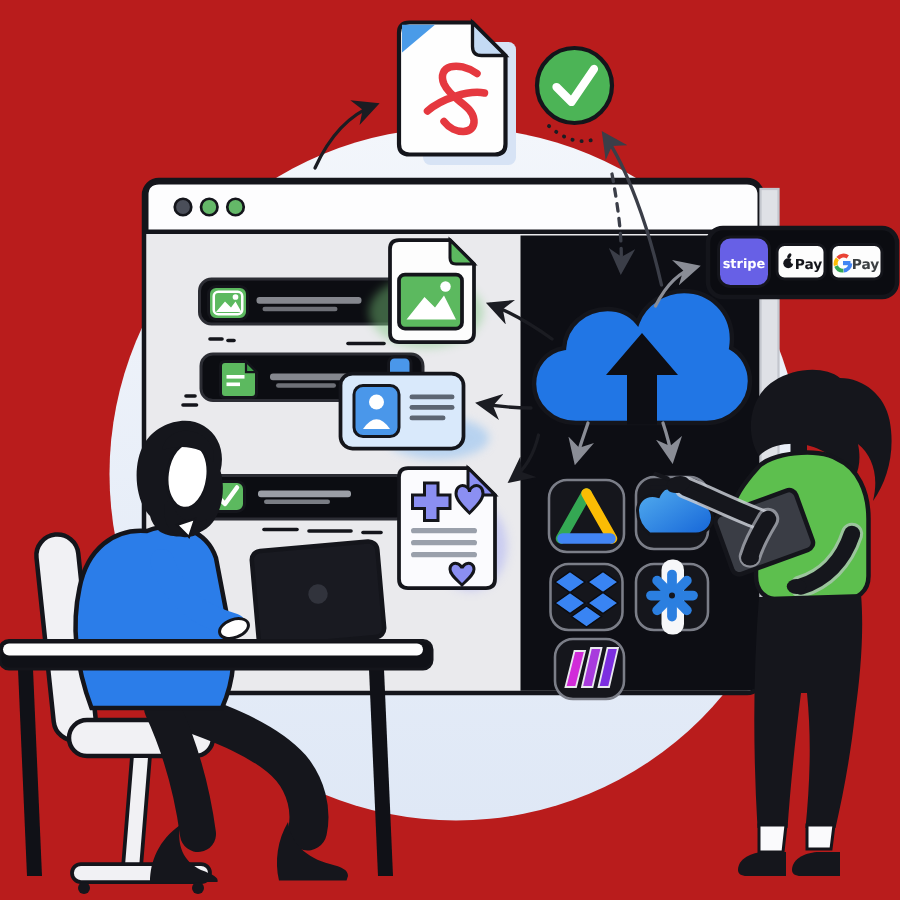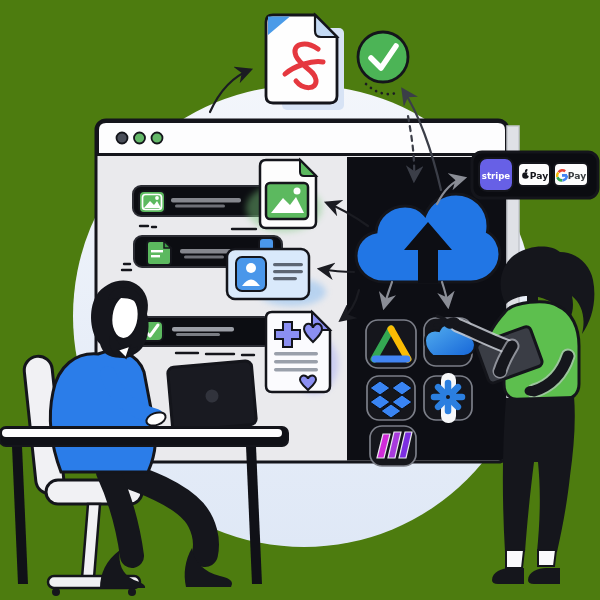--- a/index.html
+++ b/index.html
@@ -1,19 +1,19 @@
 <!DOCTYPE html>
 <html><head>
 <meta charset="utf-8">
 <style>
   html,body{margin:0;padding:0;background:#ffffff;}
   .canvas{
     width:600px;height:600px;position:relative;overflow:hidden;
     font-family:"DejaVu Sans","Liberation Sans",sans-serif;
-    background:#4d7c0f;
+    background:#b91c1c;
   }
   svg{display:block}
   text{font-family:"DejaVu Sans","Liberation Sans",sans-serif;}
 </style>
 </head>
 <body>
 
 <div class="canvas">
 <svg width="600" height="600" viewBox="0 0 600 600">
   <defs>

